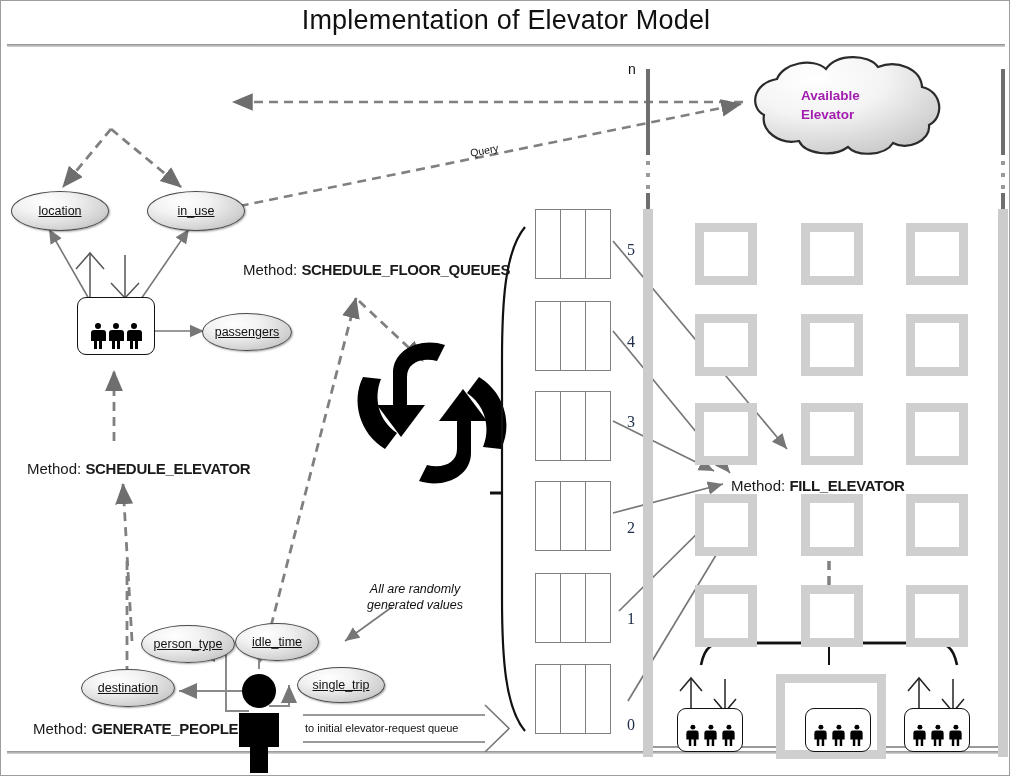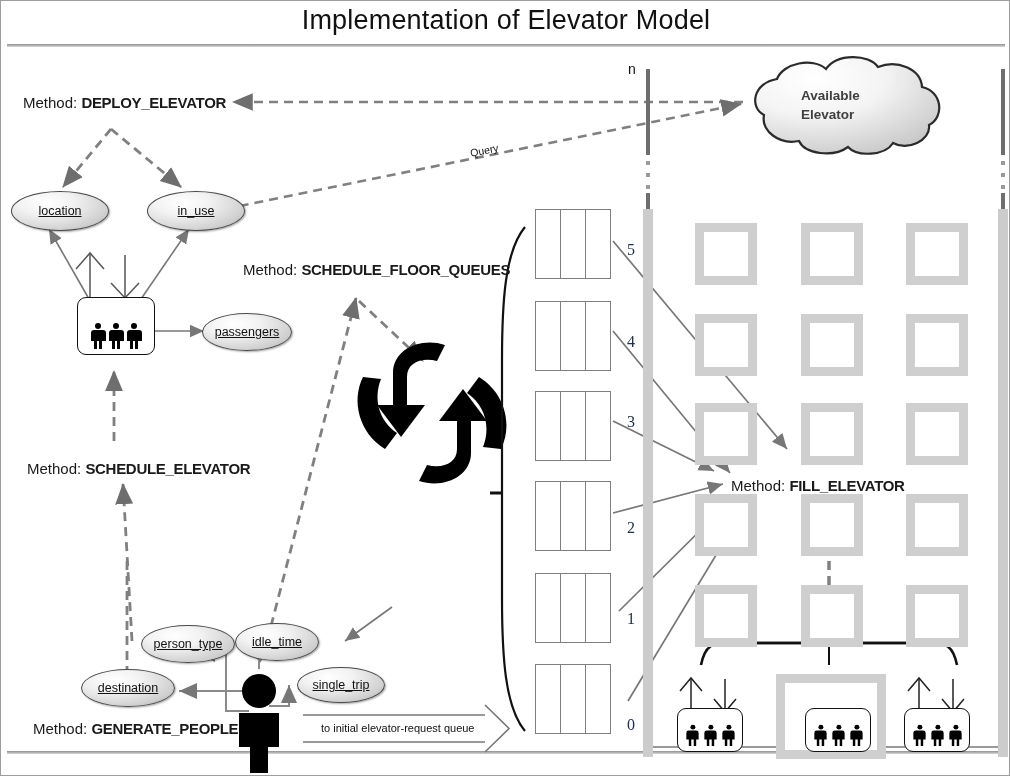--- a/index.html
+++ b/index.html
@@ -193,24 +193,20 @@
 
     <g>
       <path d="M776,78 C782,62 812,56 825,68 C836,52 868,53 877,66
                C896,58 920,68 921,86 C941,90 944,116 928,124
                C930,140 906,150 892,142 C884,155 856,156 847,146
                C832,157 804,153 798,140 C778,144 760,130 763,114
                C748,106 752,82 776,78 Z" fill="url(#cloudg)" stroke="#2b2b2b" stroke-width="2.2"></path>
     </g>
   </svg>
 
-  <div class="abs method" style="left:22px;top:93px;">
-    <span class="mlab">Method:</span>
-    <span class="mname">DEPLOY_ELEVATOR</span>
-  </div>
 
   <div class="abs method" style="left:242px;top:260px;">
     <span class="mlab">Method:</span>
     <span class="mname">SCHEDULE_FLOOR_QUEUES</span>
   </div>
 
   <div class="abs method" style="left:26px;top:459px;">
     <span class="mlab">Method:</span>
     <span class="mname">SCHEDULE_ELEVATOR</span>
   </div>
@@ -220,21 +216,21 @@
     <span class="mname">GENERATE_PEOPLE</span>
   </div>
 
   <div class="abs method" style="left:730px;top:476px;">
     <span class="mlab">Method:</span>
     <span class="mname">FILL_ELEVATOR</span>
   </div>
 
   <div class="abs querytxt" style="left:468px;top:146px;transform:rotate(-11deg);transform-origin:left top;">Query</div>
 
-  <div class="abs" style="left:800px;top:85px;width:130px;font-size:13.5px;font-weight:bold;color:#404040;line-height:19px;">
+  <div class="abs" style="left:800px;top:85px;width:130px;font-size:13.5px;font-weight:bold;color:#a21caf;line-height:19px;">
     <div>Available</div>
     <div>Elevator</div>
   </div>
 
   <div class="abs ellipse" style="left:10px;top:190px;width:96px;height:38px;">
     <span>location</span>
   </div>
   <div class="abs ellipse" style="left:146px;top:190px;width:96px;height:38px;">
     <span>in_use</span>
   </div>
@@ -269,22 +265,26 @@
       </div>
     <div class="ppl">
         <i class="head"></i>
         <i class="body"></i>
         <i class="lL"></i>
         <i class="lR"></i>
       </div>
   </div>
 
 
-
-  <div class="abs smalltxt" style="left:320px;top:721px;">to initial elevator-request queue</div>
+  <div class="abs randnote" style="left:354px;top:580px;width:120px;">
+    <div>All are randomly</div>
+    <div>generated values</div>
+  </div>
+
+  <div class="abs smalltxt" style="left:304px;top:721px;">to initial elevator-request queue</div>
 
   <div class="abs qbox" style="left:534px;top:208px;width:76px;height:70px;">
       <div></div>
       <div></div>
       <div></div>
     </div>
   <div class="abs qbox" style="left:534px;top:300px;width:76px;height:70px;">
       <div></div>
       <div></div>
       <div></div>

